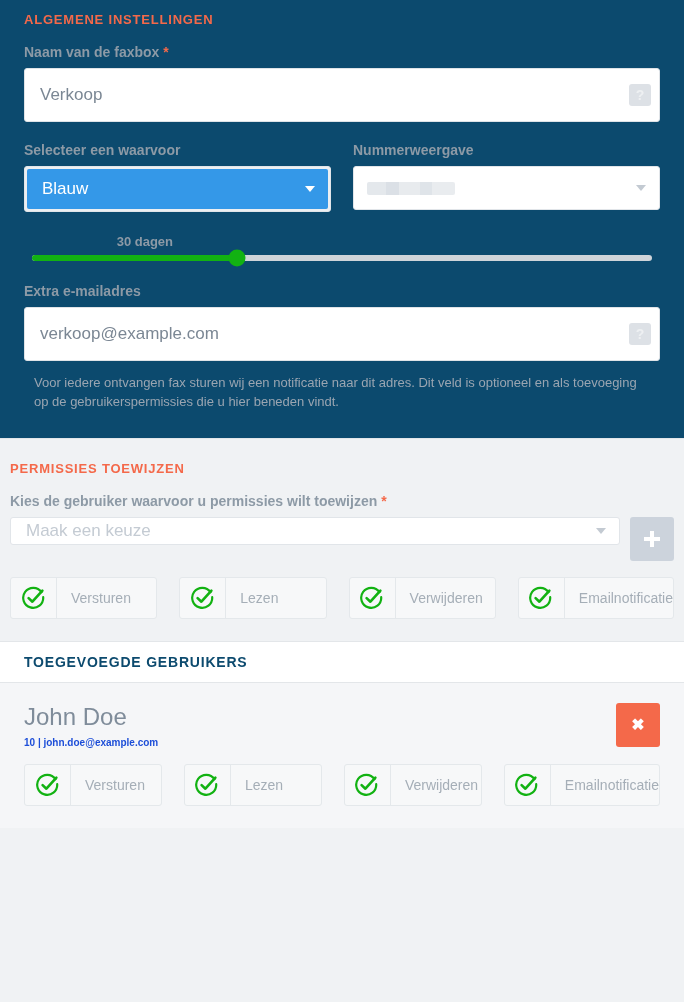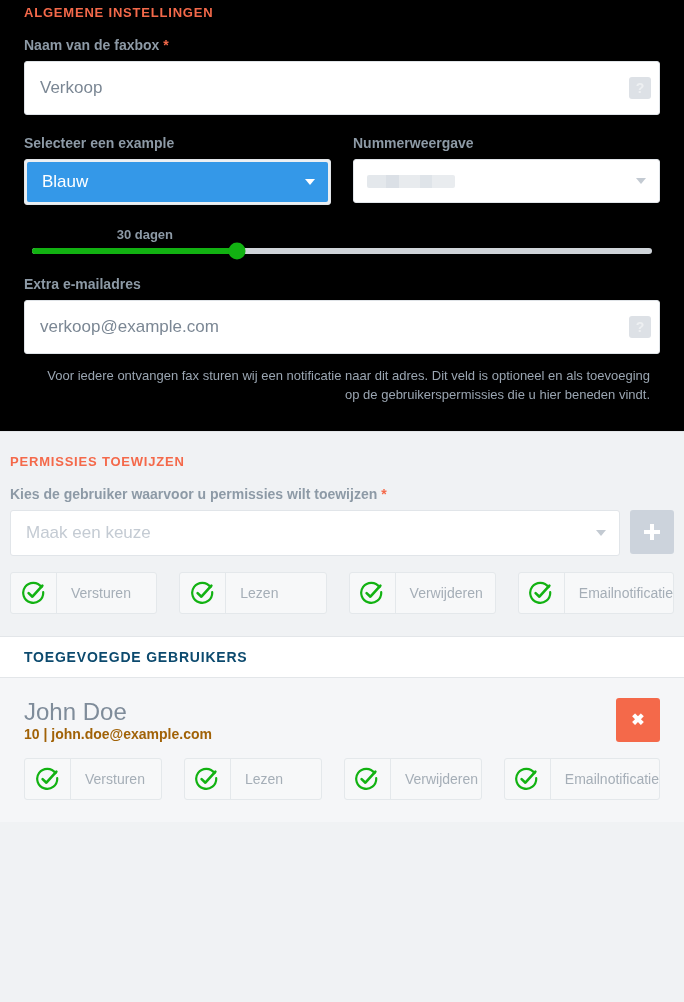--- a/index.html
+++ b/index.html
@@ -24,21 +24,21 @@
   .btn-add {
     background: #12b212; color: #fff; border: none;
     border-bottom: 3px solid #0e9b0e;
     border-radius: 3px;
     padding: 9px 16px 8px; font-size: 14px;
     font-family: "Liberation Sans", sans-serif;
     cursor: pointer;
   }
 
   
-  .section-white { background: #000000; padding: 5px 24px 26px; }
+  .section-white { background: #0c4a6e; padding: 12px 24px 26px; }
   .section-gray  { background: #f0f2f4; padding: 22px 10px 22px; border-top:1px solid #e3e6e9;}
   .section-title {
     font-size: 13px; font-weight: bold; color: #f4694a;
     letter-spacing: .8px; text-transform: uppercase;
     margin-bottom: 17px;
   }
   .field-label {
     font-size: 14px; color: #8d9aa6; margin-bottom: 8px; display:block;font-weight:bold;
   }
   .req { color: #f4694a; }
@@ -115,27 +115,27 @@
   .slider-handle {
     position: absolute; left: 33%; top: 50%;
     transform: translate(-50%, -50%);
     width: 17px; height: 17px; border-radius: 50%;
     background: #12b212; cursor: pointer;
   }
 
   
   .help-text {
     margin-top: 13px; font-size: 13px; color: #9aa5b1;
-    text-align: right; line-height: 1.45; padding: 0 10px;
+    text-align: left; line-height: 1.45; padding: 0 10px;
   }
 
   
   .picker-row { display: flex; gap: 10px; align-items: stretch; }
   .picker {
-    flex: 1; height: 46px; background: #fff;
+    flex: 1; height: 28px; background: #fff;
     border: 1px solid #e1e5e9; border-radius: 3px;
     display: flex; align-items: center; justify-content: space-between;
     padding: 0 13px 0 15px; cursor: pointer;
   }
   .picker-placeholder { font-size: 17px; color: #c4cbd3; }
   .btn-plus {
     width: 44px; height: 44px; background: #ccd3dc;
     border: none; border-radius: 3px; cursor: pointer;
     display: flex; align-items: center; justify-content: center;
   }
@@ -170,21 +170,21 @@
     background: #fff; padding: 12px 24px;
     border-top: 1px solid #e3e6e9; border-bottom: 1px solid #e3e6e9;
   }
   .users-bar-title {
     font-size: 14px; font-weight: bold; color: #0c4a6e;
     letter-spacing: .8px; text-transform: uppercase;
   }
   .user-block { background: #f5f6f8; padding: 20px 24px 22px; }
   .user-head { display: flex; align-items: flex-start; justify-content: space-between; }
   .user-name { font-size: 24px; color: #7f8c9a; font-weight: 400; }
-  .user-meta { font-size: 14px; color: #a16207; font-weight: bold; }
+  .user-meta { font-size: 10px; color: #1d4ed8; font-weight: bold; margin-top: 6px; }
   .btn-remove {
     width: 44px; height: 44px; background: #f4694a;
     border: none; border-radius: 3px; color: #fff;
     font-size: 16px; font-weight: bold; cursor: pointer;
     font-family: "Liberation Sans", sans-serif;
     display: flex; align-items: center; justify-content: center;
   }
 </style>
 </head>
 <body>
@@ -199,21 +199,21 @@
       <span>Naam van de faxbox</span>
       <span class="req">*</span>
     </label>
     <div class="input-wrap">
       <input class="txt-input" type="text" value="Verkoop" style="">
       <span class="help-badge">?</span>
     </div>
 
     <div class="row2">
       <div class="col">
-        <label class="field-label">Selecteer een example</label>
+        <label class="field-label">Selecteer een waarvoor</label>
         <div class="select-frame">
           <div class="select-blue">
             <span>Blauw</span>
             <span class="caret-white"></span>
           </div>
         </div>
       </div>
       <div class="col">
         <label class="field-label">Nummerweergave</label>
         <div class="select-empty">

